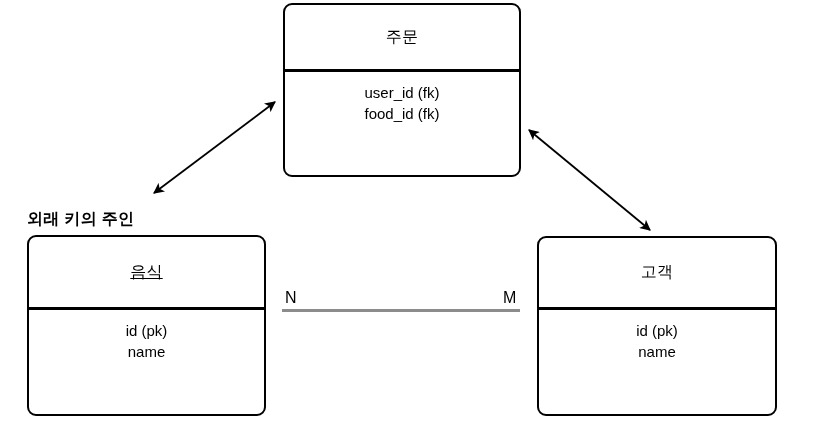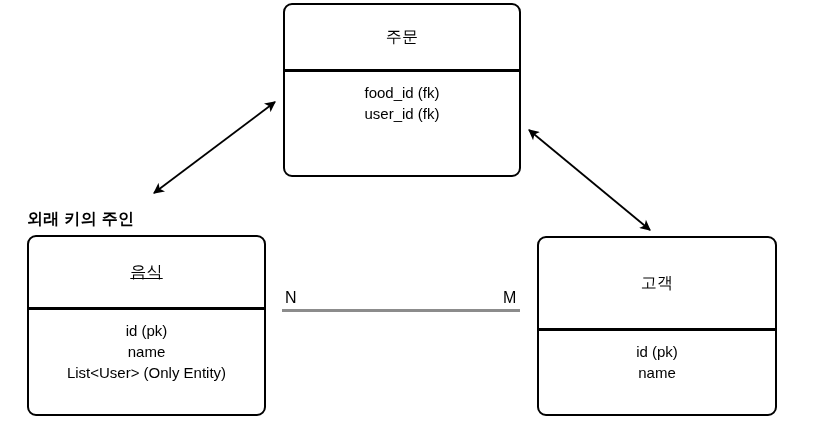--- a/index.html
+++ b/index.html
@@ -77,38 +77,37 @@
         <path d="M0,0 L10,5 L0,10 L2.5,5 Z" fill="#000000"></path>
       </marker>
     </defs>
     <line x1="154" y1="193" x2="275" y2="102" stroke="#000000" stroke-width="1.8" marker-start="url(#arrowhead)" marker-end="url(#arrowhead)"></line>
     <line x1="529" y1="130" x2="650" y2="230" stroke="#000000" stroke-width="1.8" marker-start="url(#arrowhead)" marker-end="url(#arrowhead)"></line>
   </svg>
 
   <div class="entity" style="left:283px; top:3px; width:238px; height:174px;">
     <div class="entity-title" style="height:67px;">주문</div>
     <div class="entity-body">
+      <div>user_id (fk)</div>
       <div>food_id (fk)</div>
-      <div>user_id (fk)</div>
     </div>
   </div>
 
   <div class="owner-label" style="left:27px; top:209px; width:239px;">외래 키의 주인</div>
 
   <div class="entity" style="left:27px; top:235px; width:239px; height:181px;">
     <div class="entity-title" style="height:73px;text-decoration:underline;">음식</div>
     <div class="entity-body">
       <div>id (pk)</div>
       <div>name</div>
-      <div>List&lt;User&gt; (Only Entity)</div>
     </div>
   </div>
 
   <div class="entity" style="left:537px; top:236px; width:240px; height:180px;">
-    <div class="entity-title" style="height:93px;">고객</div>
+    <div class="entity-title" style="height:72px;">고객</div>
     <div class="entity-body">
       <div>id (pk)</div>
       <div>name</div>
     </div>
   </div>
 
   <div class="relation-line" style="left:282px; top:309px; width:238px;"></div>
   <div class="cardinality" style="left:285px; top:289px;">N</div>
   <div class="cardinality" style="left:503px; top:289px;">M</div>
 

